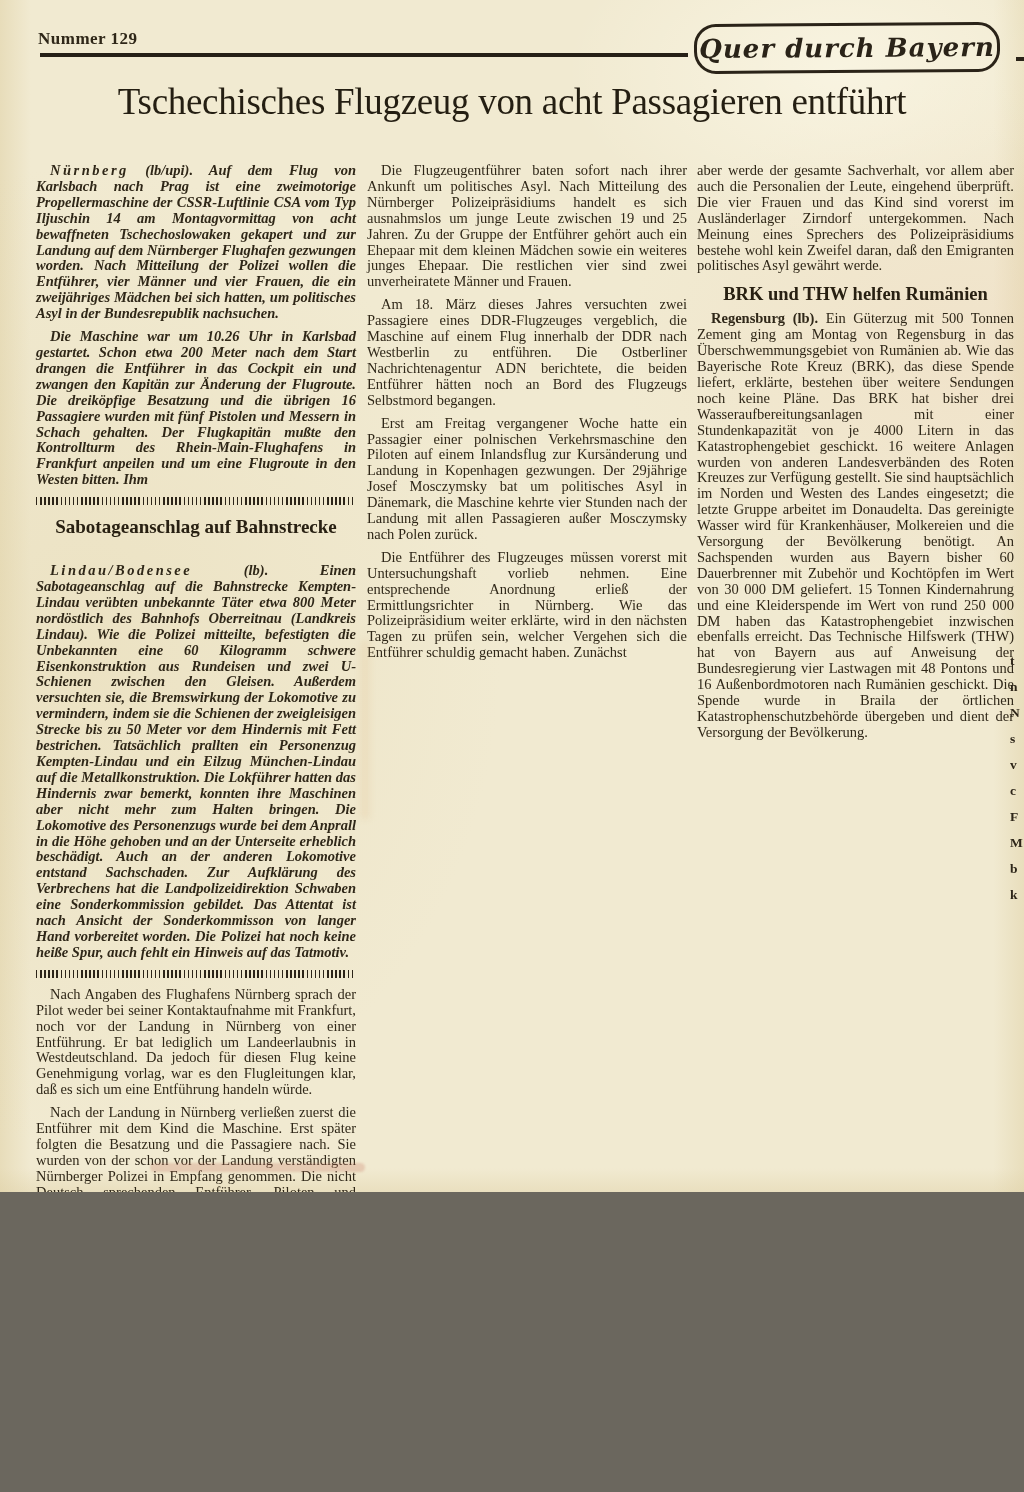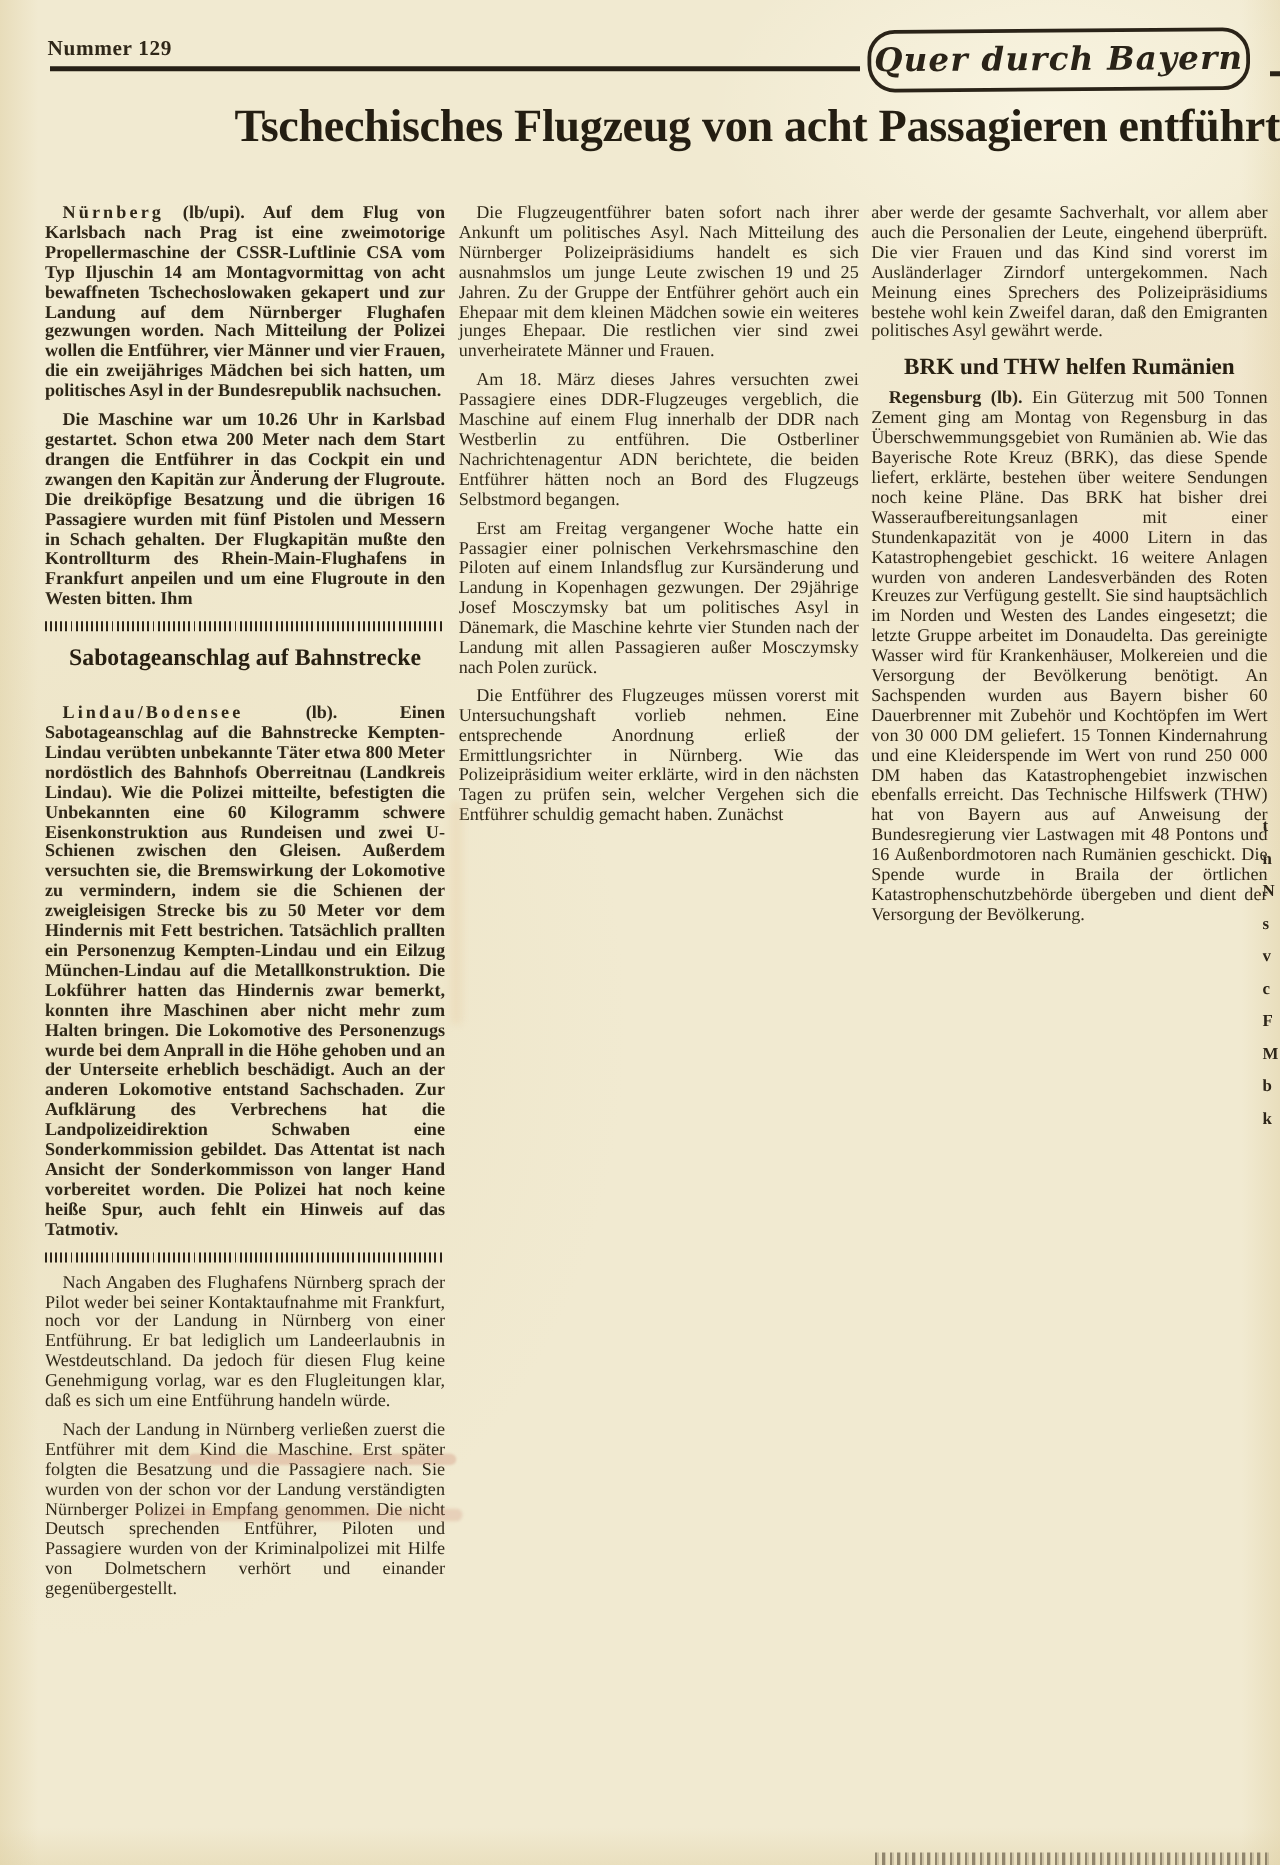--- a/index.html
+++ b/index.html
@@ -1,17 +1,17 @@
 <!DOCTYPE html>
 <html lang="de"><head>
 <meta charset="utf-8">
 <style>
   html,body { margin:0; padding:0; background:#6b675e; }
   .page {
-    position:relative; width:1024px; height:1492px; margin:0 auto;
+    position:relative; width:1024px; height:1192px; margin:0 auto;
     overflow:hidden;
     font-family:"Liberation Serif", serif;
     color:#2f2718;
     background-color:#f1ead1;
     background-image:
       radial-gradient(ellipse 420px 260px at 82% 6%, rgba(255,252,238,.55), transparent 65%),
       radial-gradient(ellipse 600px 700px at 8% 55%, rgba(227,213,171,.38), transparent 70%),
       radial-gradient(ellipse 500px 400px at 95% 30%, rgba(238,205,180,.25), transparent 70%),
       linear-gradient(90deg, rgba(222,207,163,.5) 0, rgba(222,207,163,0) 3%),
       linear-gradient(90deg, rgba(222,207,163,0) 97%, rgba(222,207,163,.45) 100%),
@@ -22,34 +22,34 @@
   .rule  { position:absolute; left:40px; top:53px; width:648px; height:4px; background:#262016; }
   .banner{ position:absolute; left:694px; top:23px; width:300px; height:44px;
            border:3px solid #2a2318; border-radius:22px;
            display:flex; align-items:center; justify-content:center;
            transform:rotate(-.4deg); }
   .banner-text { font-family:"DejaVu Serif", serif; font-style:italic; font-weight:bold;
                  font-size:26px; letter-spacing:1px; color:#2a2318; }
   .edge-dash { position:absolute; left:1016px; top:57px; width:8px; height:4px; background:#2a2318; }
 
   
-  .headline { position:absolute; top:80px; left:0; width:100%; text-align:right;
-              font-size:37px; font-weight:bold; white-space:nowrap; color:#241e12;
+  .headline { position:absolute; top:80px; left:0; width:100%; text-align:center;
+              font-size:37px; font-weight:normal; white-space:nowrap; color:#241e12;
               letter-spacing:-.3px; }
   .subheadline { position:absolute; top:134px; left:0; width:100%; text-align:center;
                  font-size:17px; font-weight:bold; color:#2a2316; }
 
   
   .col { position:absolute; top:163px; width:320px; }
   .col-1 { left:36px; }
   .col-2 { left:367px; }
   .col-3 { left:697px; width:317px; }
 
   .bt { font-size:14.5px; line-height:15.9px; text-align:justify; margin:0 0 7px; hyphens:auto; }
-  .b  { font-weight:bold; }
+  .b  { font-weight:bold;font-style:italic; }
   .ind{ text-indent:14px; }
   .dl { font-weight:bold; }
   .sp { letter-spacing:2.5px; }
 
   .ticks { height:8px; margin:9px 0 9px;
            background:repeating-linear-gradient(90deg, #2c2418 0 1.5px, transparent 1.5px 4.1px); }
 
   .col-head { font-weight:bold; font-size:19px; line-height:25px; text-align:center;
               margin:1px 0 24px; color:#282012; }
   .brk-head { font-weight:bold; font-size:18.5px; text-align:center; margin:10px 0 6px; color:#282012; }

